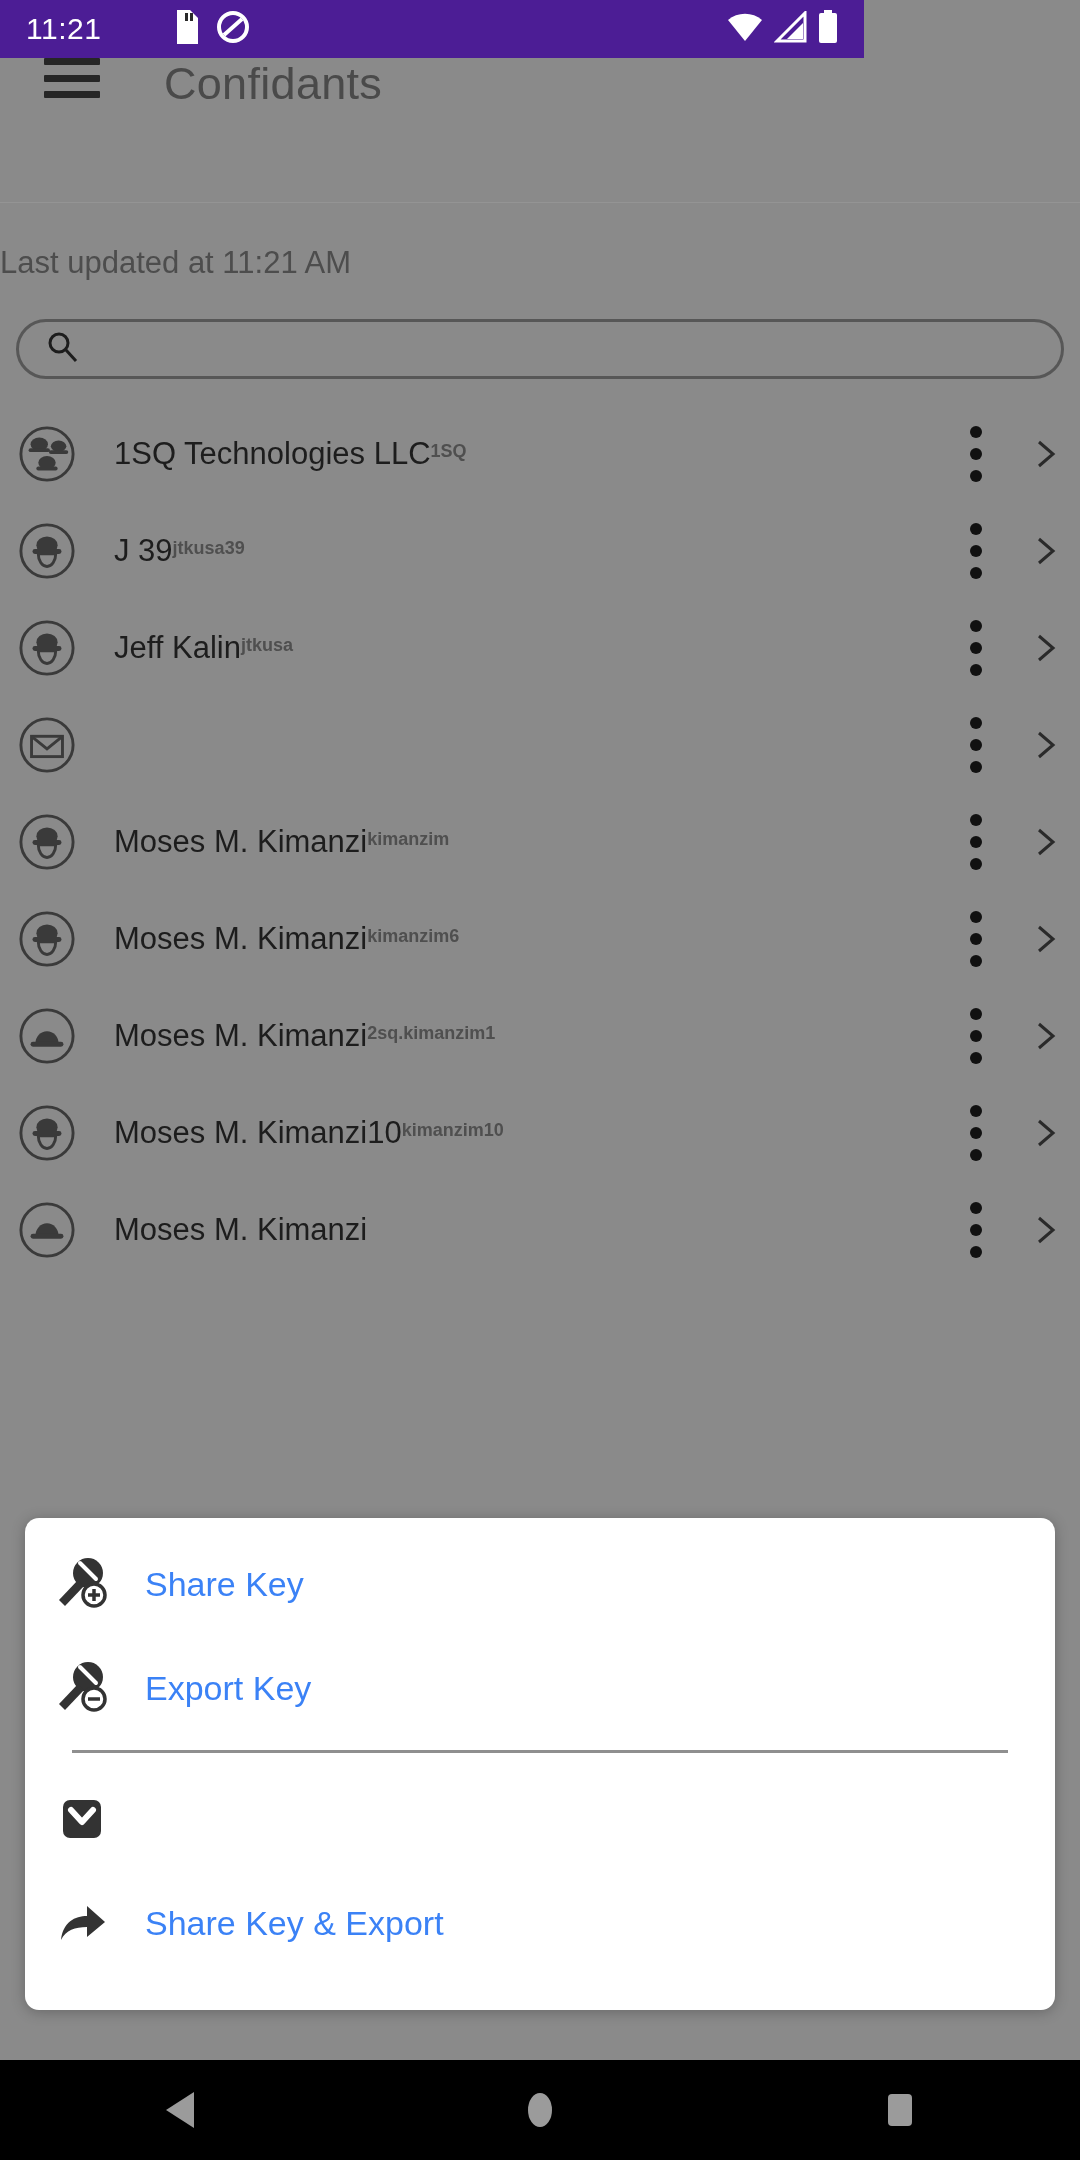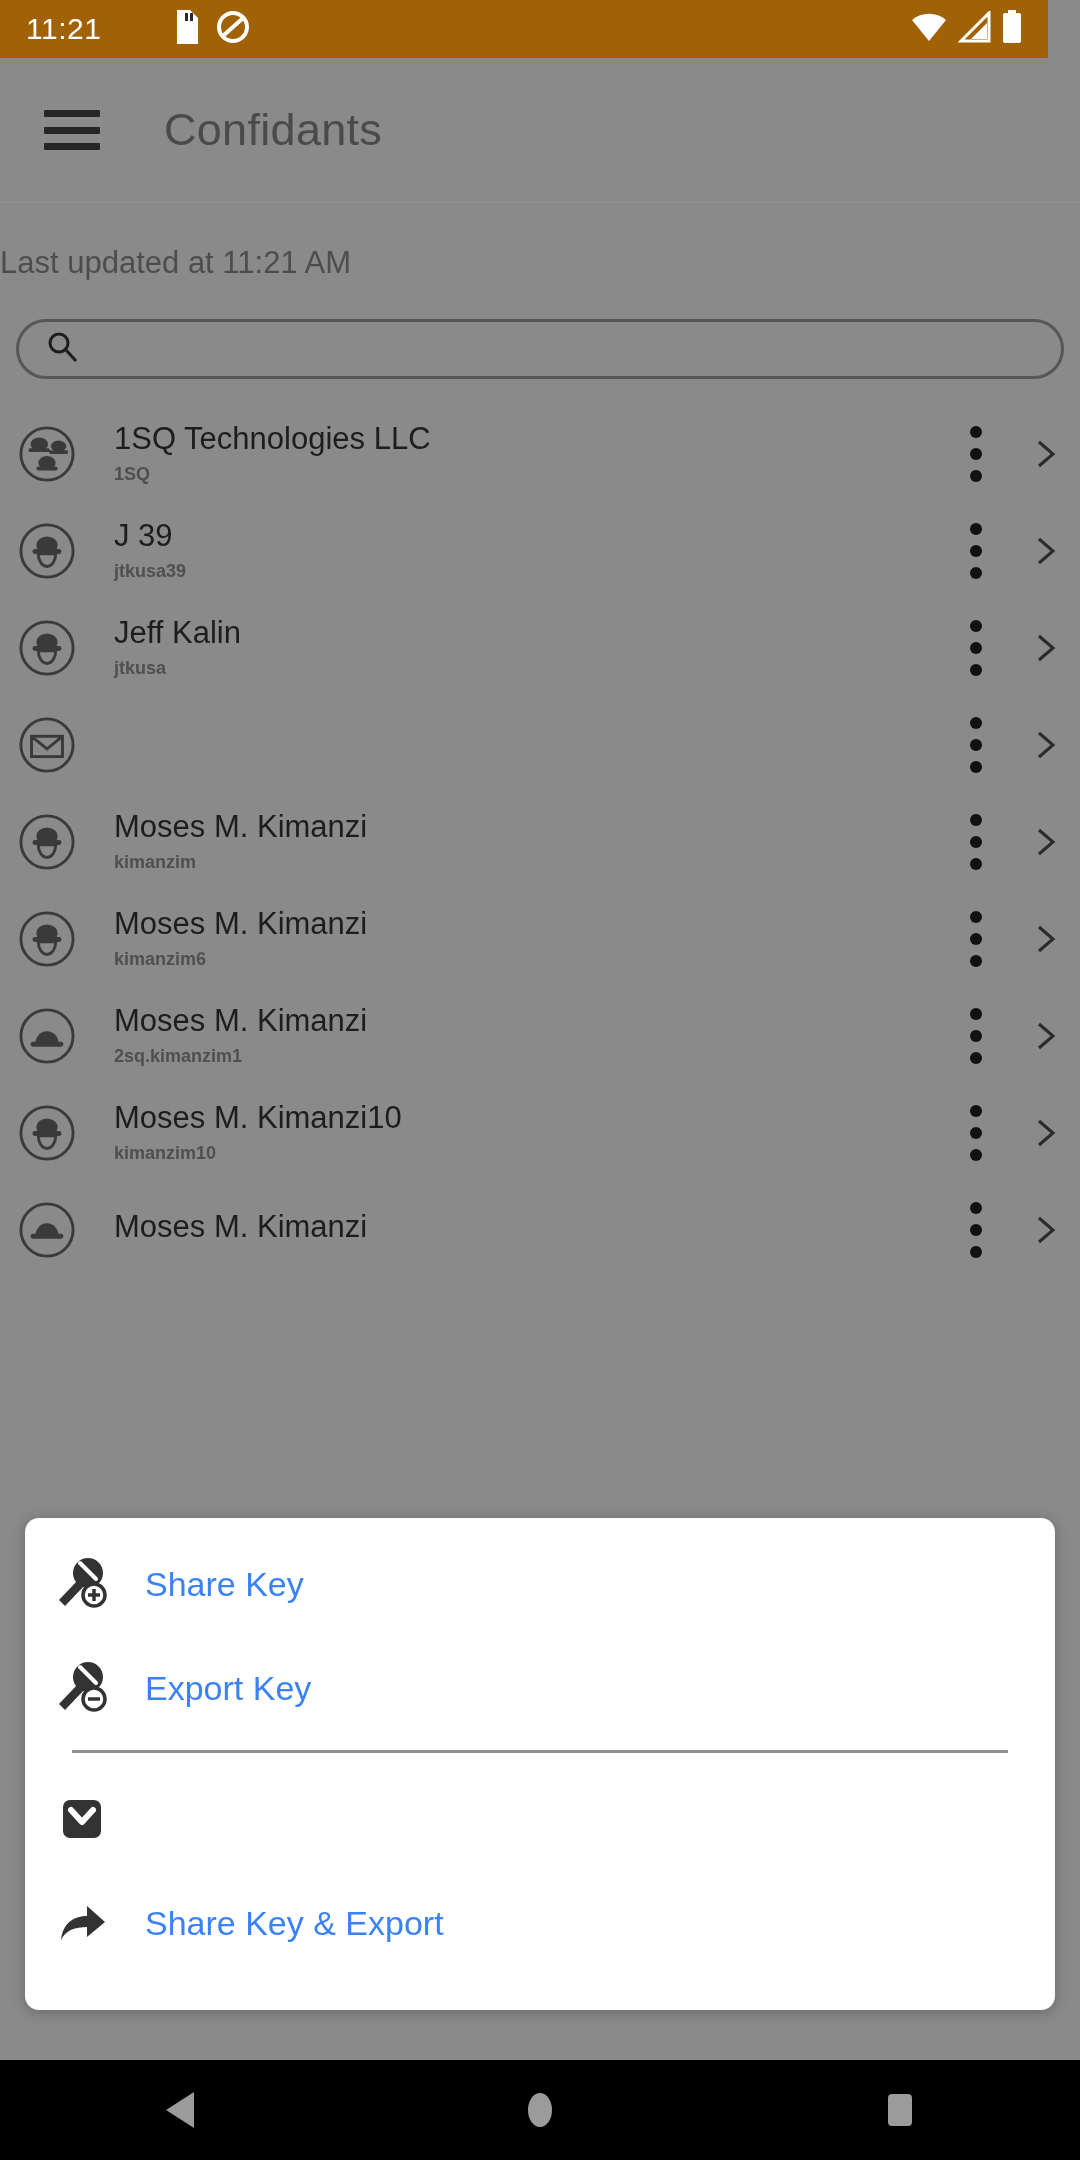--- a/index.html
+++ b/index.html
@@ -12,22 +12,22 @@
   #screen {
     position: relative;
     width: 1080px; height: 2160px;
     background: #8a8a8a;
     overflow: hidden;
   }
 
   
   #statusbar {
     position: absolute; top: 0; left: 0;
-    width: 1048px; height: 58px;
-    background: #a16207;
+    width: 864px; height: 58px;
+    background: #4c1d95;
     display: flex; align-items: center;
     padding: 0 26px;
     color: #fff;
     gap: 47px;
   }
   #status-time {
     font-size: 30px; letter-spacing: 0.5px;
     font-family: "Liberation Sans", sans-serif;
   }
   .status-left-icons { display: flex; align-items: center; gap: 18px; margin-left: 24px; }
@@ -37,21 +37,21 @@
   #content {
     position: absolute; top: 58px; left: 0;
     width: 1080px; height: 2042px;
     background: #8a8a8a;
   }
 
   
   #appbar {
     position: relative;
     height: 145px;
-    display: flex; align-items: center;
+    display: flex; align-items: flex-start;
     padding-left: 44px;
     border-bottom: 1px solid #949494;
   }
   #hamburger { width: 56px; height: 40px; display: flex; flex-direction: column; justify-content: space-between; cursor: pointer; }
   #hamburger span { display: block; height: 7px; background: #262626; border-radius: 1px; }
   #apptitle {
     margin-left: 64px;
     font-size: 45px;
     color: #4a4a4a;
     letter-spacing: 0.3px;
@@ -85,21 +85,21 @@
 
   
   #list { margin-top: 26px; }
   .row {
     position: relative;
     height: 97px;
     display: flex; align-items: center;
     padding-left: 10px;
   }
   .avatar { width: 58px; height: 58px; flex: 0 0 58px; margin-left: 8px; }
-  .row-text { margin-left: 38px; display: flex; flex-direction: column; justify-content: center; }
+  .row-text { margin-left: 38px; display: flex; justify-content: center; }
   .row-title { font-size: 31px; color: #1d1d1d; line-height: 1.22; }
   .row-sub { font-size: 18px; color: #4f4f4f; line-height: 1.3; margin-top: 5px; font-weight: bold; }
   .row-actions { position: absolute; right: 18px; top: 0; height: 97px; display: flex; align-items: center; gap: 36px; }
   .kebab { width: 12px; display: flex; flex-direction: column; gap: 10px; align-items: center; cursor: pointer; padding: 6px 16px; }
   .kebab i { display: block; width: 12px; height: 12px; border-radius: 50%; background: #111; }
   .chev { width: 34px; height: 34px; cursor: pointer; }
 
   
   #dialog {
     position: absolute;

